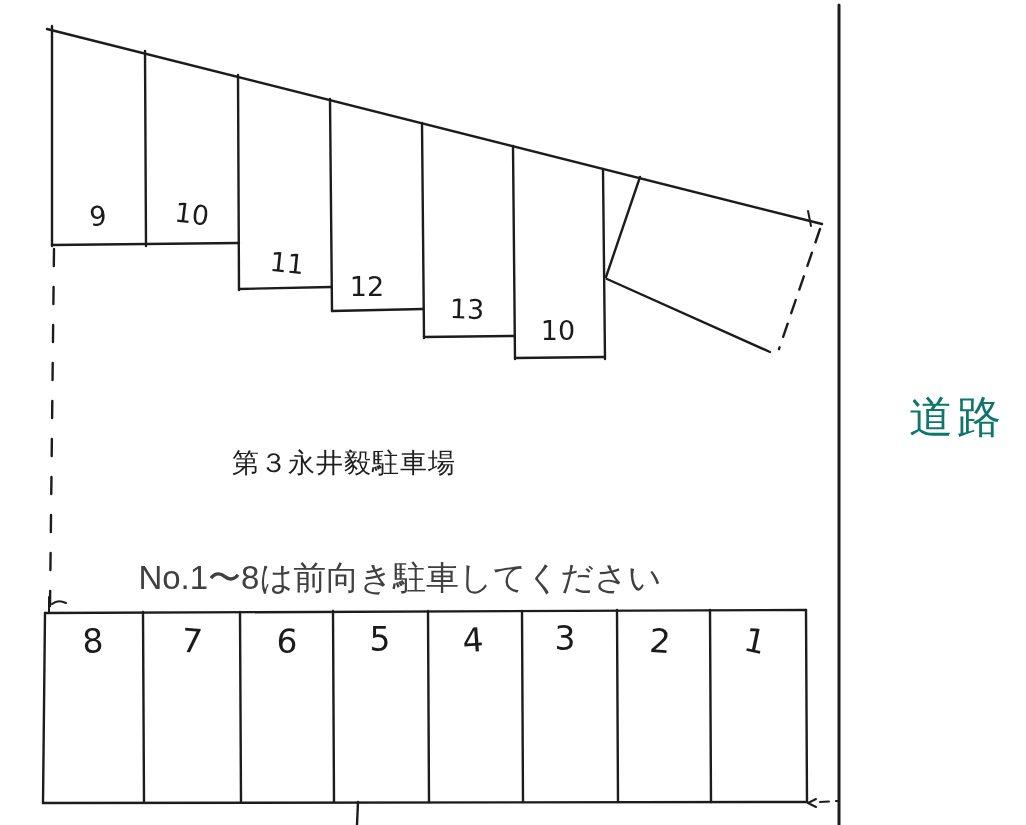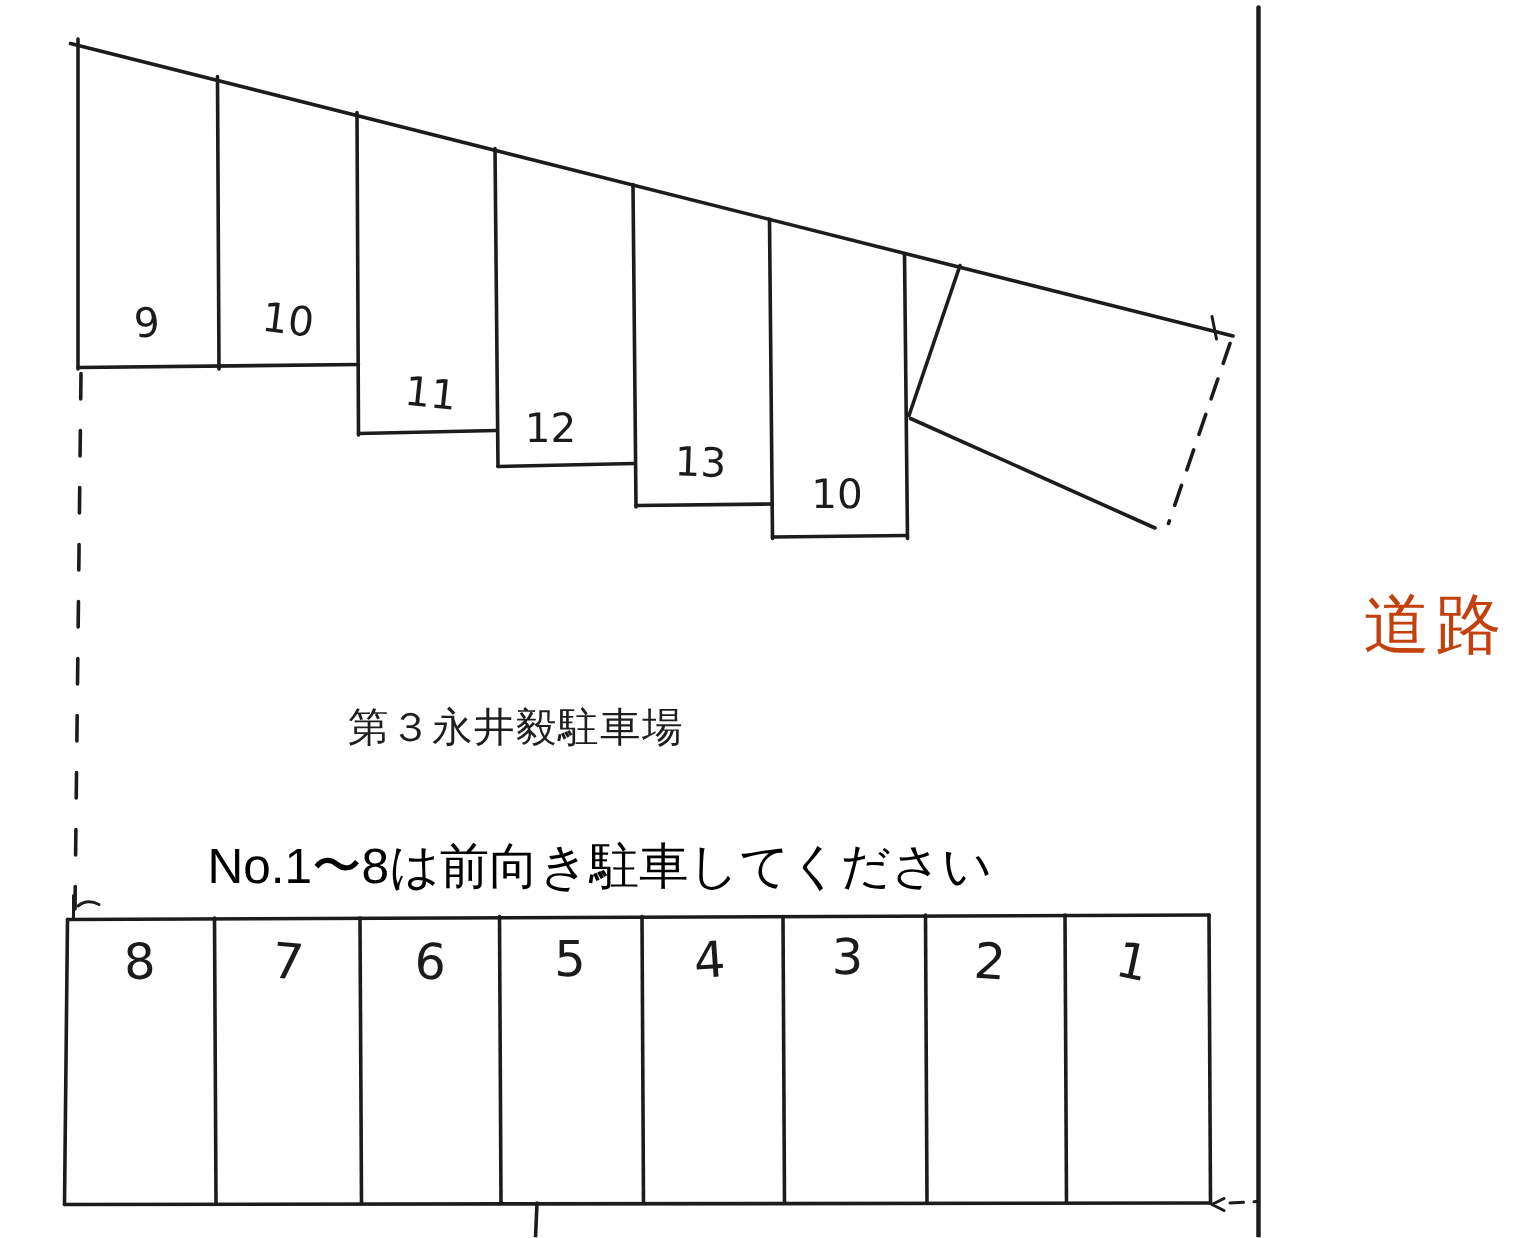--- a/index.html
+++ b/index.html
@@ -36,37 +36,36 @@
   .stall-num.upper { font-size: 27px; }
   .stall-num.lower { font-size: 33px; }
   .map-title {
     position: absolute;
     transform: translate(-50%, -50%);
     font-family: "Liberation Serif", serif;
     font-size: 27px;
     letter-spacing: 1px;
     color: #1e1e1e;
     white-space: nowrap;
-    margin-top: 22px;
   }
   .instruction {
     position: absolute;
     transform: translate(-50%, -50%);
     font-family: "Liberation Sans", sans-serif;
     font-size: 33px;
-    color: #000000;
+    color: #404040;
     white-space: nowrap;
   }
   .road-label {
     position: absolute;
     transform: translate(-50%, -50%);
     font-family: "Liberation Serif", serif;
     font-size: 44px;
     letter-spacing: 4px;
-    color: #c2410c;
+    color: #0f766e;
     white-space: nowrap;
   }
 </style>
 </head>
 <body>
 
 <div class="canvas">
 
   <svg class="linework" viewBox="0 0 1026 825">
 

